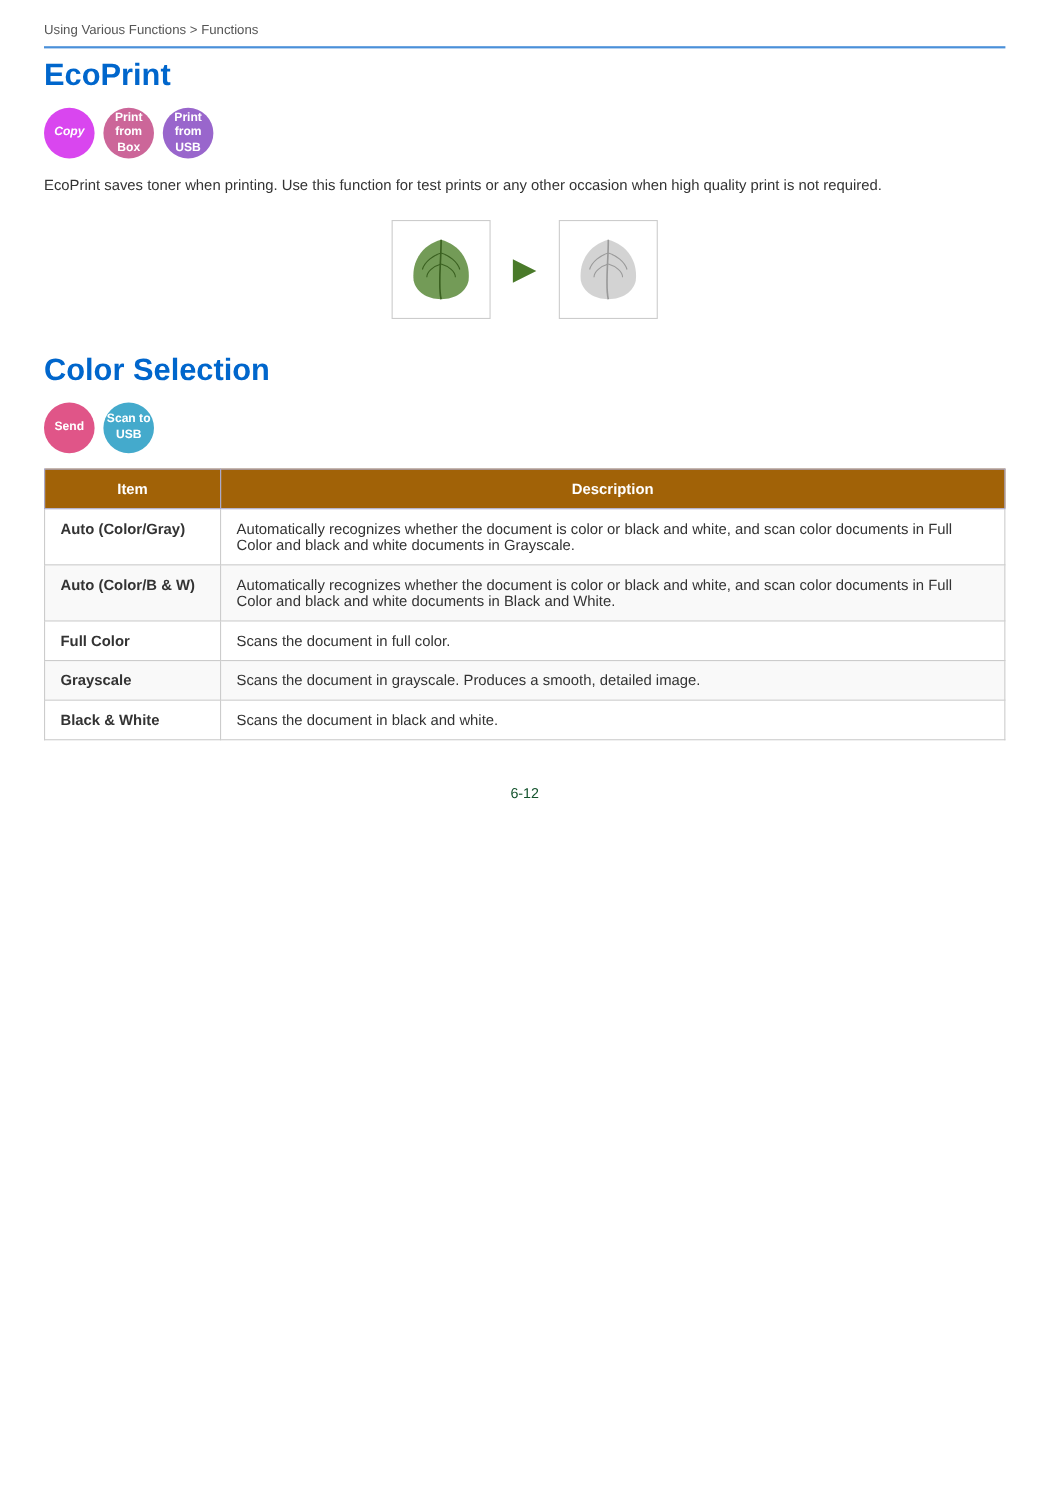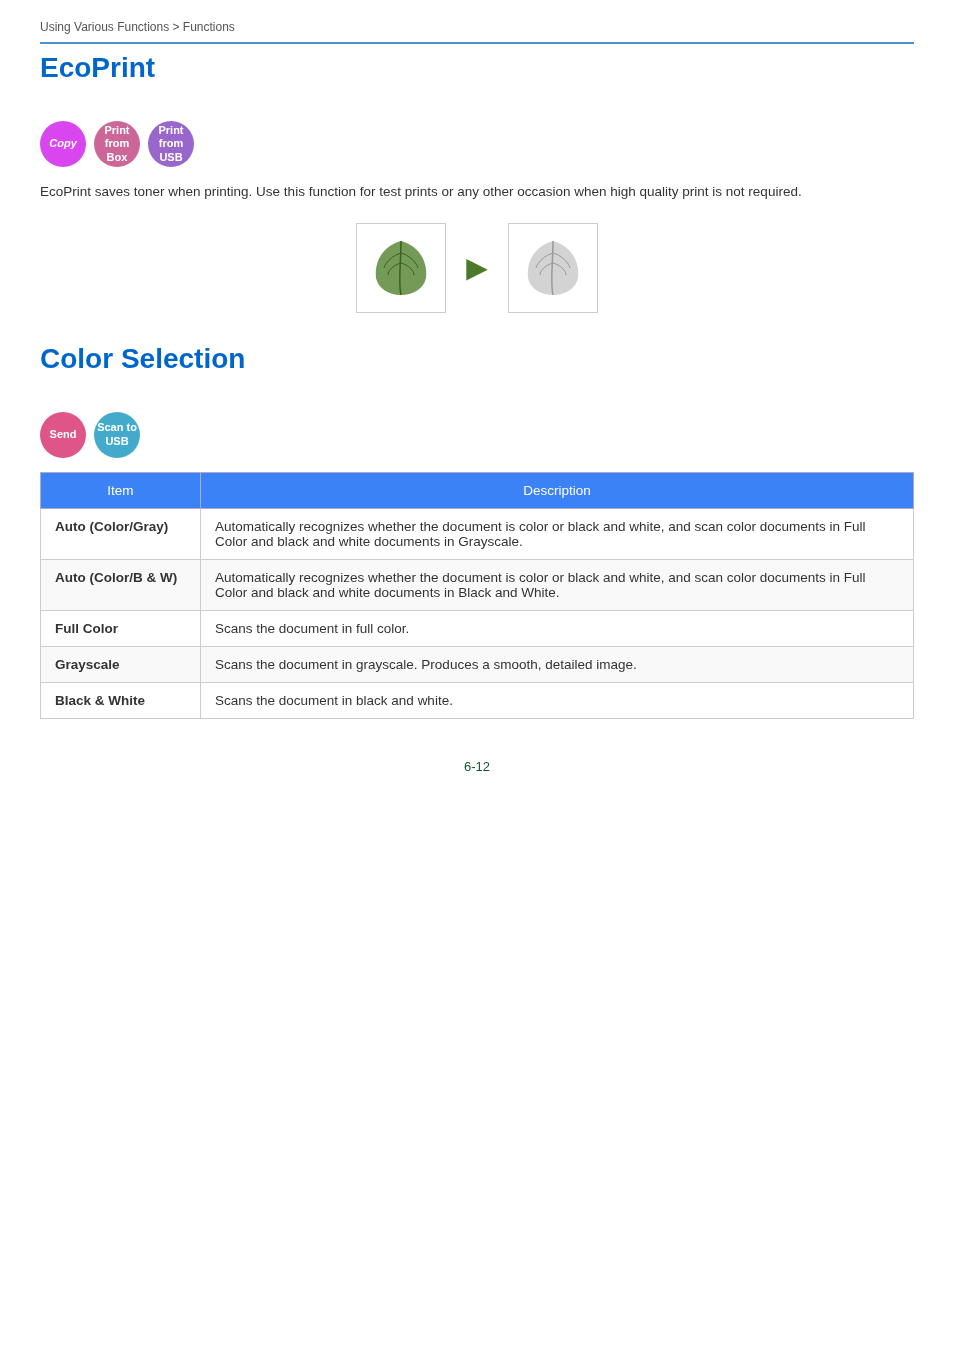--- a/index.html
+++ b/index.html
@@ -37,21 +37,20 @@
       width: 46px;
       height: 46px;
       display: flex;
       align-items: center;
       justify-content: center;
       font-size: 11px;
       font-weight: bold;
       color: #fff;
       text-align: center;
       line-height: 1.2;
-      margin-top: 23px;
     }
     .badge-copy { background: #d946ef; font-style: italic; }
     .badge-printbox { background: #CC6699; }
     .badge-printusb { background: #9966CC; }
     .badge-send { background: #E05588; }
     .badge-scantousb { background: #44AACC; }
     .description-text {
       font-size: 13.5px;
       line-height: 1.6;
       margin-bottom: 8px;
@@ -92,23 +91,23 @@
       font-size: 13.5px;
       margin-bottom: 12px;
     }
     table {
       width: 100%;
       border-collapse: collapse;
       font-size: 13.5px;
       margin-top: 6px;
     }
     table thead tr th {
-      background: #3b82f6;
+      background: #a16207;
       color: #fff;
-      font-weight: normal;
+      font-weight: bold;
       padding: 10px 14px;
       text-align: center;
       border: 1px solid #aac;
     }
     table tbody tr td {
       padding: 10px 14px;
       border: 1px solid #ccc;
       vertical-align: top;
     }
     table tbody tr td:first-child {

